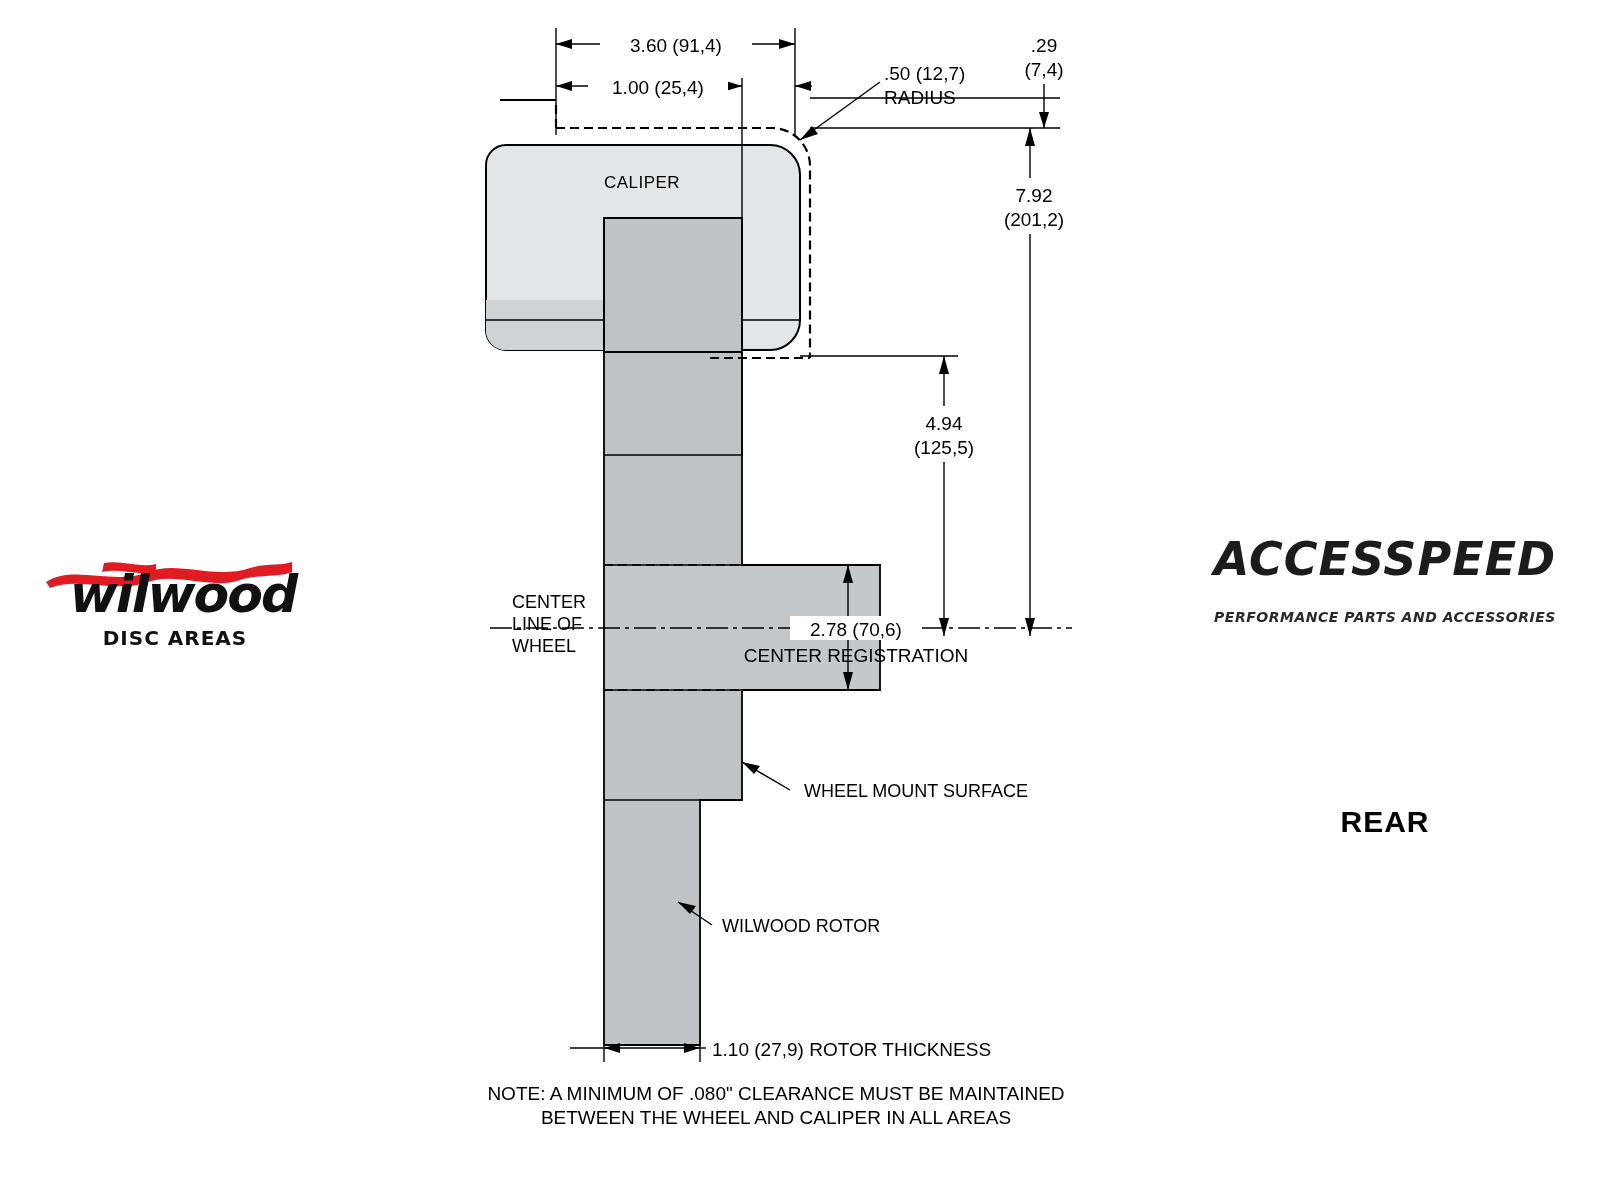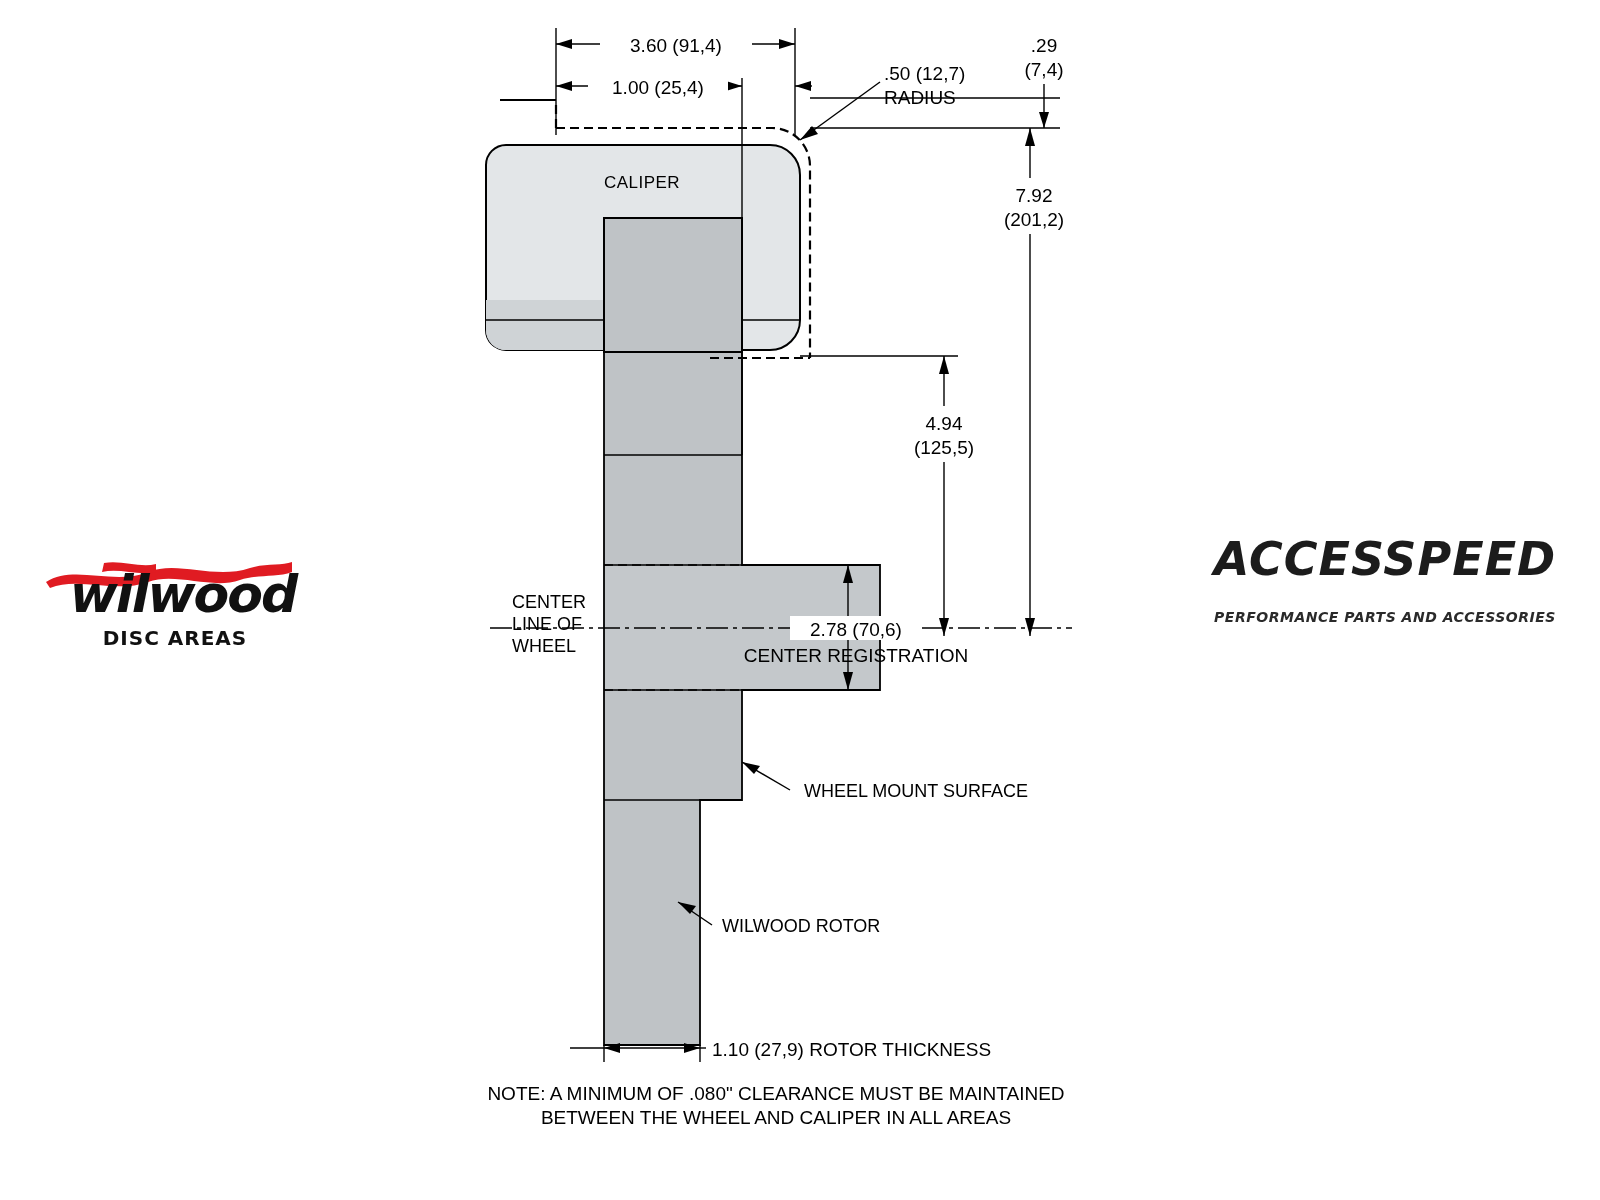--- a/index.html
+++ b/index.html
@@ -139,20 +139,21 @@
     </svg>
     <div id="wilwood-wordmark">wilwood</div>
     <div id="wilwood-sub">DISC AREAS</div>
   </div>
 
   <div id="accesspeed-logo" class="abs">
     <div id="accesspeed-wordmark">ACCESSPEED</div>
     <div id="accesspeed-sub">PERFORMANCE PARTS AND ACCESSORIES</div>
   </div>
 
+  <div id="rear-label" class="abs">REAR</div>
 
   <svg id="drawing" class="abs" width="1600" height="1200" viewBox="0 0 1600 1200">
 
     <g>
 
       <path d="M604 224 L742 224 L742 455 L742 455 L742 565 L880 565 L880 690 L742 690 L742 800 L700 800 L700 1045 L604 1045 Z" fill="#bfc3c6" stroke="none"></path>
 
       <path d="M604 224 L742 224 L742 455 L604 455 Z" fill="#bfc3c6" stroke="none"></path>
 
       <path d="M604 455 L742 455 L742 565 L604 565 Z" fill="#bfc3c6" stroke="none"></path>

